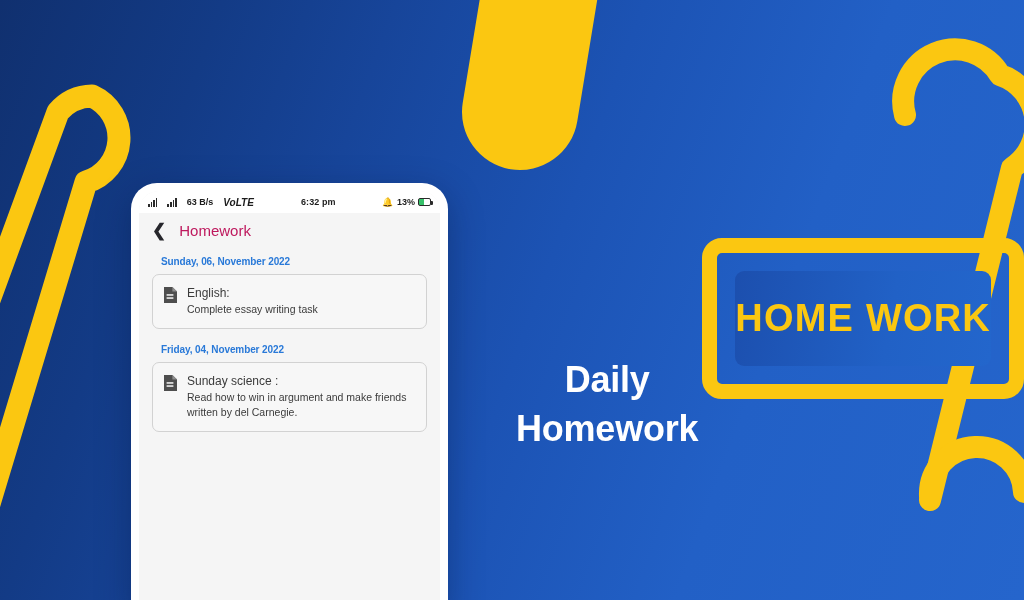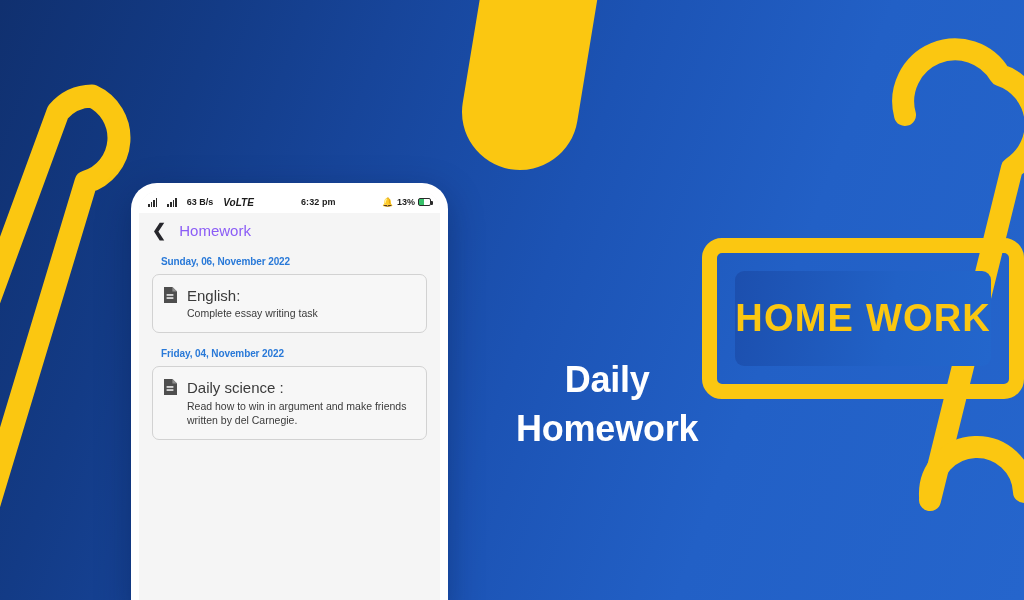--- a/index.html
+++ b/index.html
@@ -119,21 +119,21 @@
   .bell { font-size:9px; }
 
   
   #appbar {
     height:34px;
     background:#f5f5f5;
     display:flex; align-items:center;
     gap:13px; padding:0 13px;
   }
   #back-icon { color:#26262b; font-size:17px; line-height:1; font-weight:bold; }
-  #appbar-title { color:#8b5cf6; font-size:15px; }
+  #appbar-title { color:#be185d; font-size:15px; }
 
   
   #list { flex:1; background:#f5f5f5; padding:0 13px; overflow:hidden; }
   .date-head {
     color:#2979d8;
     font-size:10px;
     font-weight:bold;
     margin:9px 0 7px 9px;
     letter-spacing:-0.1px;
   }
@@ -142,21 +142,21 @@
     border:1px solid #d2d2d2;
     border-radius:7px;
     padding:10px 11px 11px 10px;
     display:flex; gap:9px;
     margin-bottom:4px;
   }
   .doc-icon { flex:0 0 auto; margin-top:1px; }
   .hw-body { flex:1; }
   .hw-item { margin-bottom:12px; }
   .hw-item:last-child { margin-bottom:0; }
-  .hw-subject { color:#3b3b3b; font-size:15px; line-height:1.42; }
+  .hw-subject { color:#3b3b3b; font-size:12px; line-height:1.42; }
   .hw-task    { color:#3b3b3b; font-size:10.5px; line-height:1.42; }
 </style>
 </head>
 <body>
 
 <div id="bg"></div>
 
 <div id="decor">
   <svg width="1024" height="600" viewBox="0 0 1024 600" fill="none" aria-hidden="true">
 
@@ -242,21 +242,21 @@
         <span class="doc-icon">
           <svg width="15" height="18" viewBox="0 0 15 18" aria-hidden="true">
             <path d="M1 1 h8.4 L14 5.6 V17 H1 Z" fill="#4e4e4e"></path>
             <path d="M9.4 1 L14 5.6 H9.4 Z" fill="#8e8e8e"></path>
             <rect x="3.6" y="8.2" width="6.8" height="1.5" fill="#f7f7f7"></rect>
             <rect x="3.6" y="11.3" width="6.8" height="1.5" fill="#f7f7f7"></rect>
           </svg>
         </span>
         <div class="hw-body">
           <div class="hw-item">
-            <div class="hw-subject">Daily science :</div>
+            <div class="hw-subject">Sunday science :</div>
             <div class="hw-task">Read how to win in argument and make friends written by del Carnegie.</div>
           </div>
         </div>
       </div>
 
     </div>
   </div>
 </div>
 
 </body></html>

